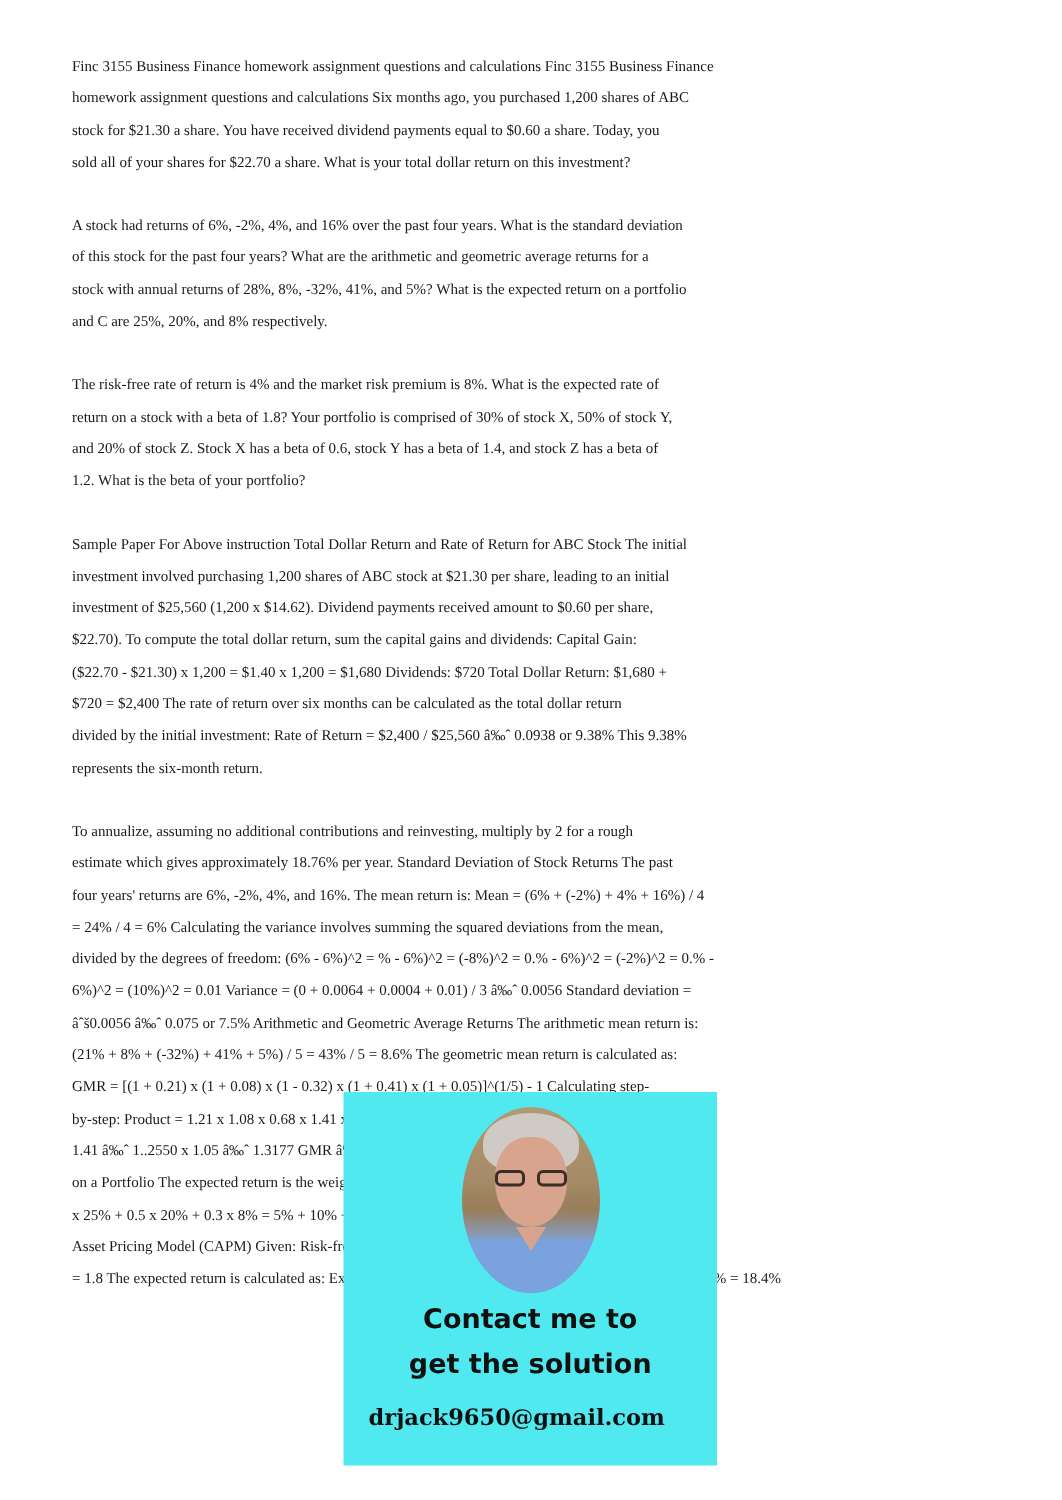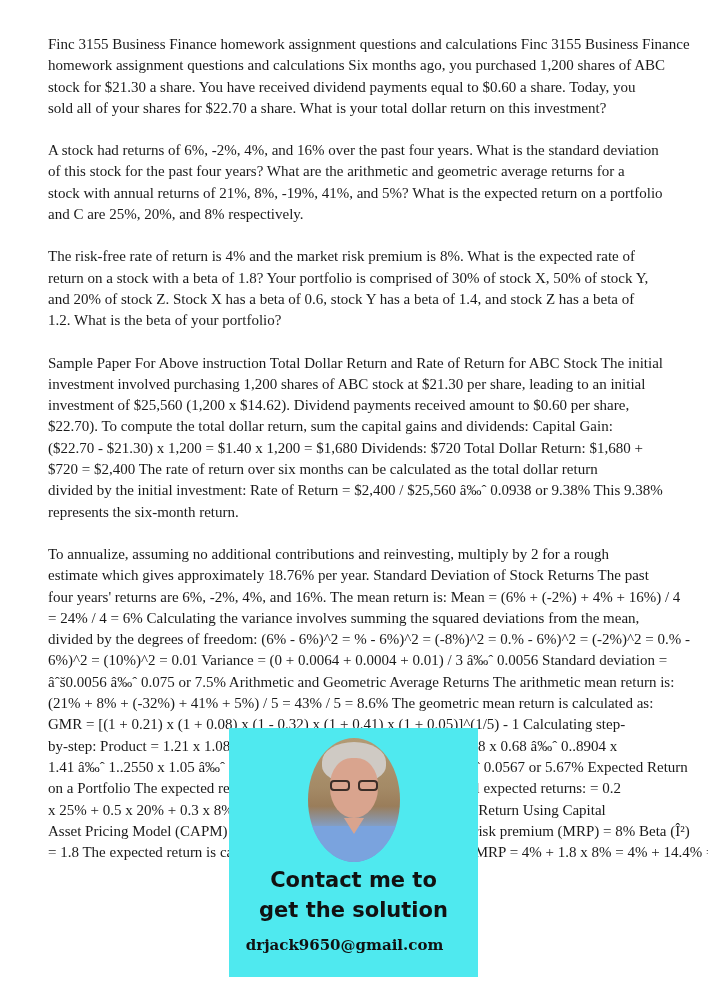--- a/index.html
+++ b/index.html
@@ -19,21 +19,21 @@
       position: absolute;
       left: 48px;
       top: 34px;
       width: 640px;
     }
     .para {
       margin: 0 0 21px 0;
     }
     .line {
       display: block;
-      font-size: 15px;
+      font-size: 10px;
       line-height: 21.3px;
       height: 21.3px;
       white-space: nowrap;
     }
     .overlay {
       position: absolute;
       left: 229px;
       top: 728px;
       width: 249px;
       height: 249px;
@@ -86,21 +86,21 @@
       background: #d9a48e;
       clip-path: polygon(0 0, 100% 0, 50% 100%);
     }
     .cta {
       position: absolute;
       left: 0;
       top: 137px;
       width: 249px;
       font-family: "DejaVu Sans", "Liberation Sans", sans-serif;
       font-weight: bold;
-      font-size: 21px;
+      font-size: 18px;
       line-height: 30px;
       color: #111111;
     }
     .email {
       position: absolute;
       left: 0;
       top: 205px;
       width: 231px;
       font-family: "DejaVu Serif", "Liberation Serif", serif;
       font-weight: bold;
@@ -115,21 +115,21 @@
 <div class="doc">
   <div class="para">
     <span class="line">Finc 3155 Business Finance homework assignment questions and calculations Finc 3155 Business Finance</span>
     <span class="line">homework assignment questions and calculations Six months ago, you purchased 1,200 shares of ABC</span>
     <span class="line">stock for $21.30 a share. You have received dividend payments equal to $0.60 a share. Today, you</span>
     <span class="line">sold all of your shares for $22.70 a share. What is your total dollar return on this investment?</span>
   </div>
   <div class="para">
     <span class="line">A stock had returns of 6%, -2%, 4%, and 16% over the past four years. What is the standard deviation</span>
     <span class="line">of this stock for the past four years? What are the arithmetic and geometric average returns for a</span>
-    <span class="line">stock with annual returns of 21%, 8%, -19%, 41%, and 5%? What is the expected return on a portfolio</span>
+    <span class="line">stock with annual returns of 28%, 8%, -32%, 41%, and 5%? What is the expected return on a portfolio</span>
     <span class="line">and C are 25%, 20%, and 8% respectively.</span>
   </div>
   <div class="para">
     <span class="line">The risk-free rate of return is 4% and the market risk premium is 8%. What is the expected rate of</span>
     <span class="line">return on a stock with a beta of 1.8? Your portfolio is comprised of 30% of stock X, 50% of stock Y,</span>
     <span class="line">and 20% of stock Z. Stock X has a beta of 0.6, stock Y has a beta of 1.4, and stock Z has a beta of</span>
     <span class="line">1.2. What is the beta of your portfolio?</span>
   </div>
   <div class="para">
     <span class="line">Sample Paper For Above instruction Total Dollar Return and Rate of Return for ABC Stock The initial</span>

